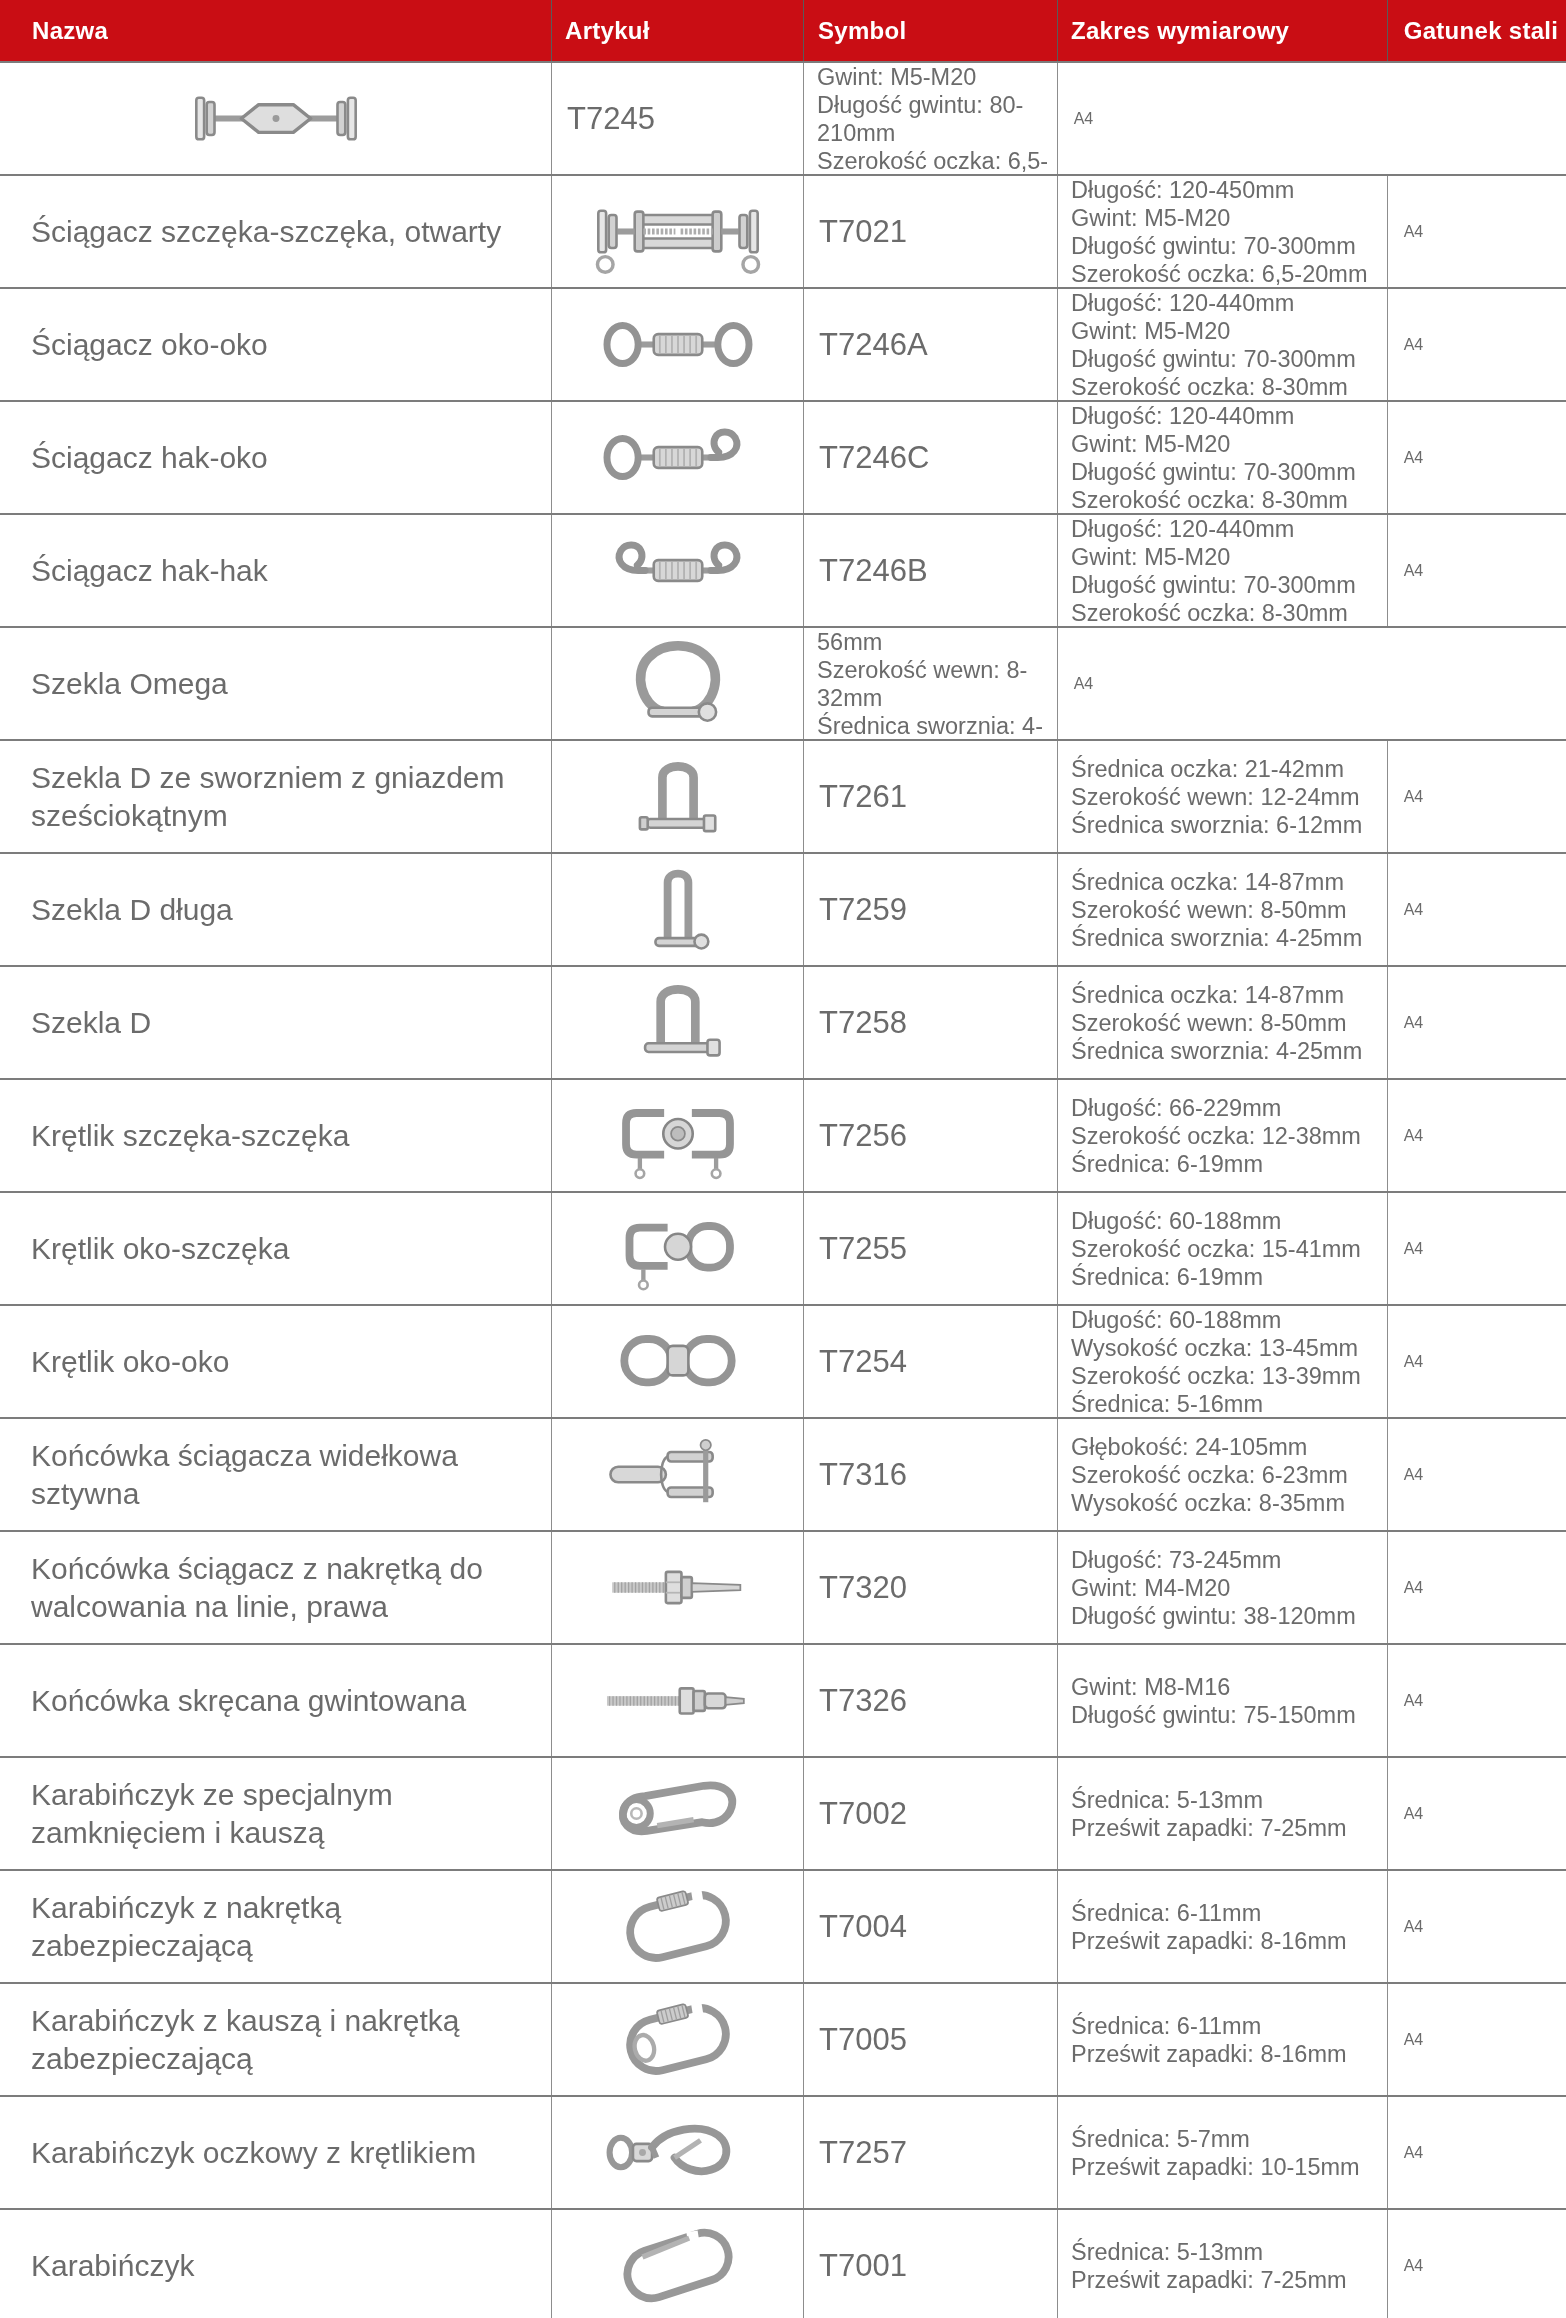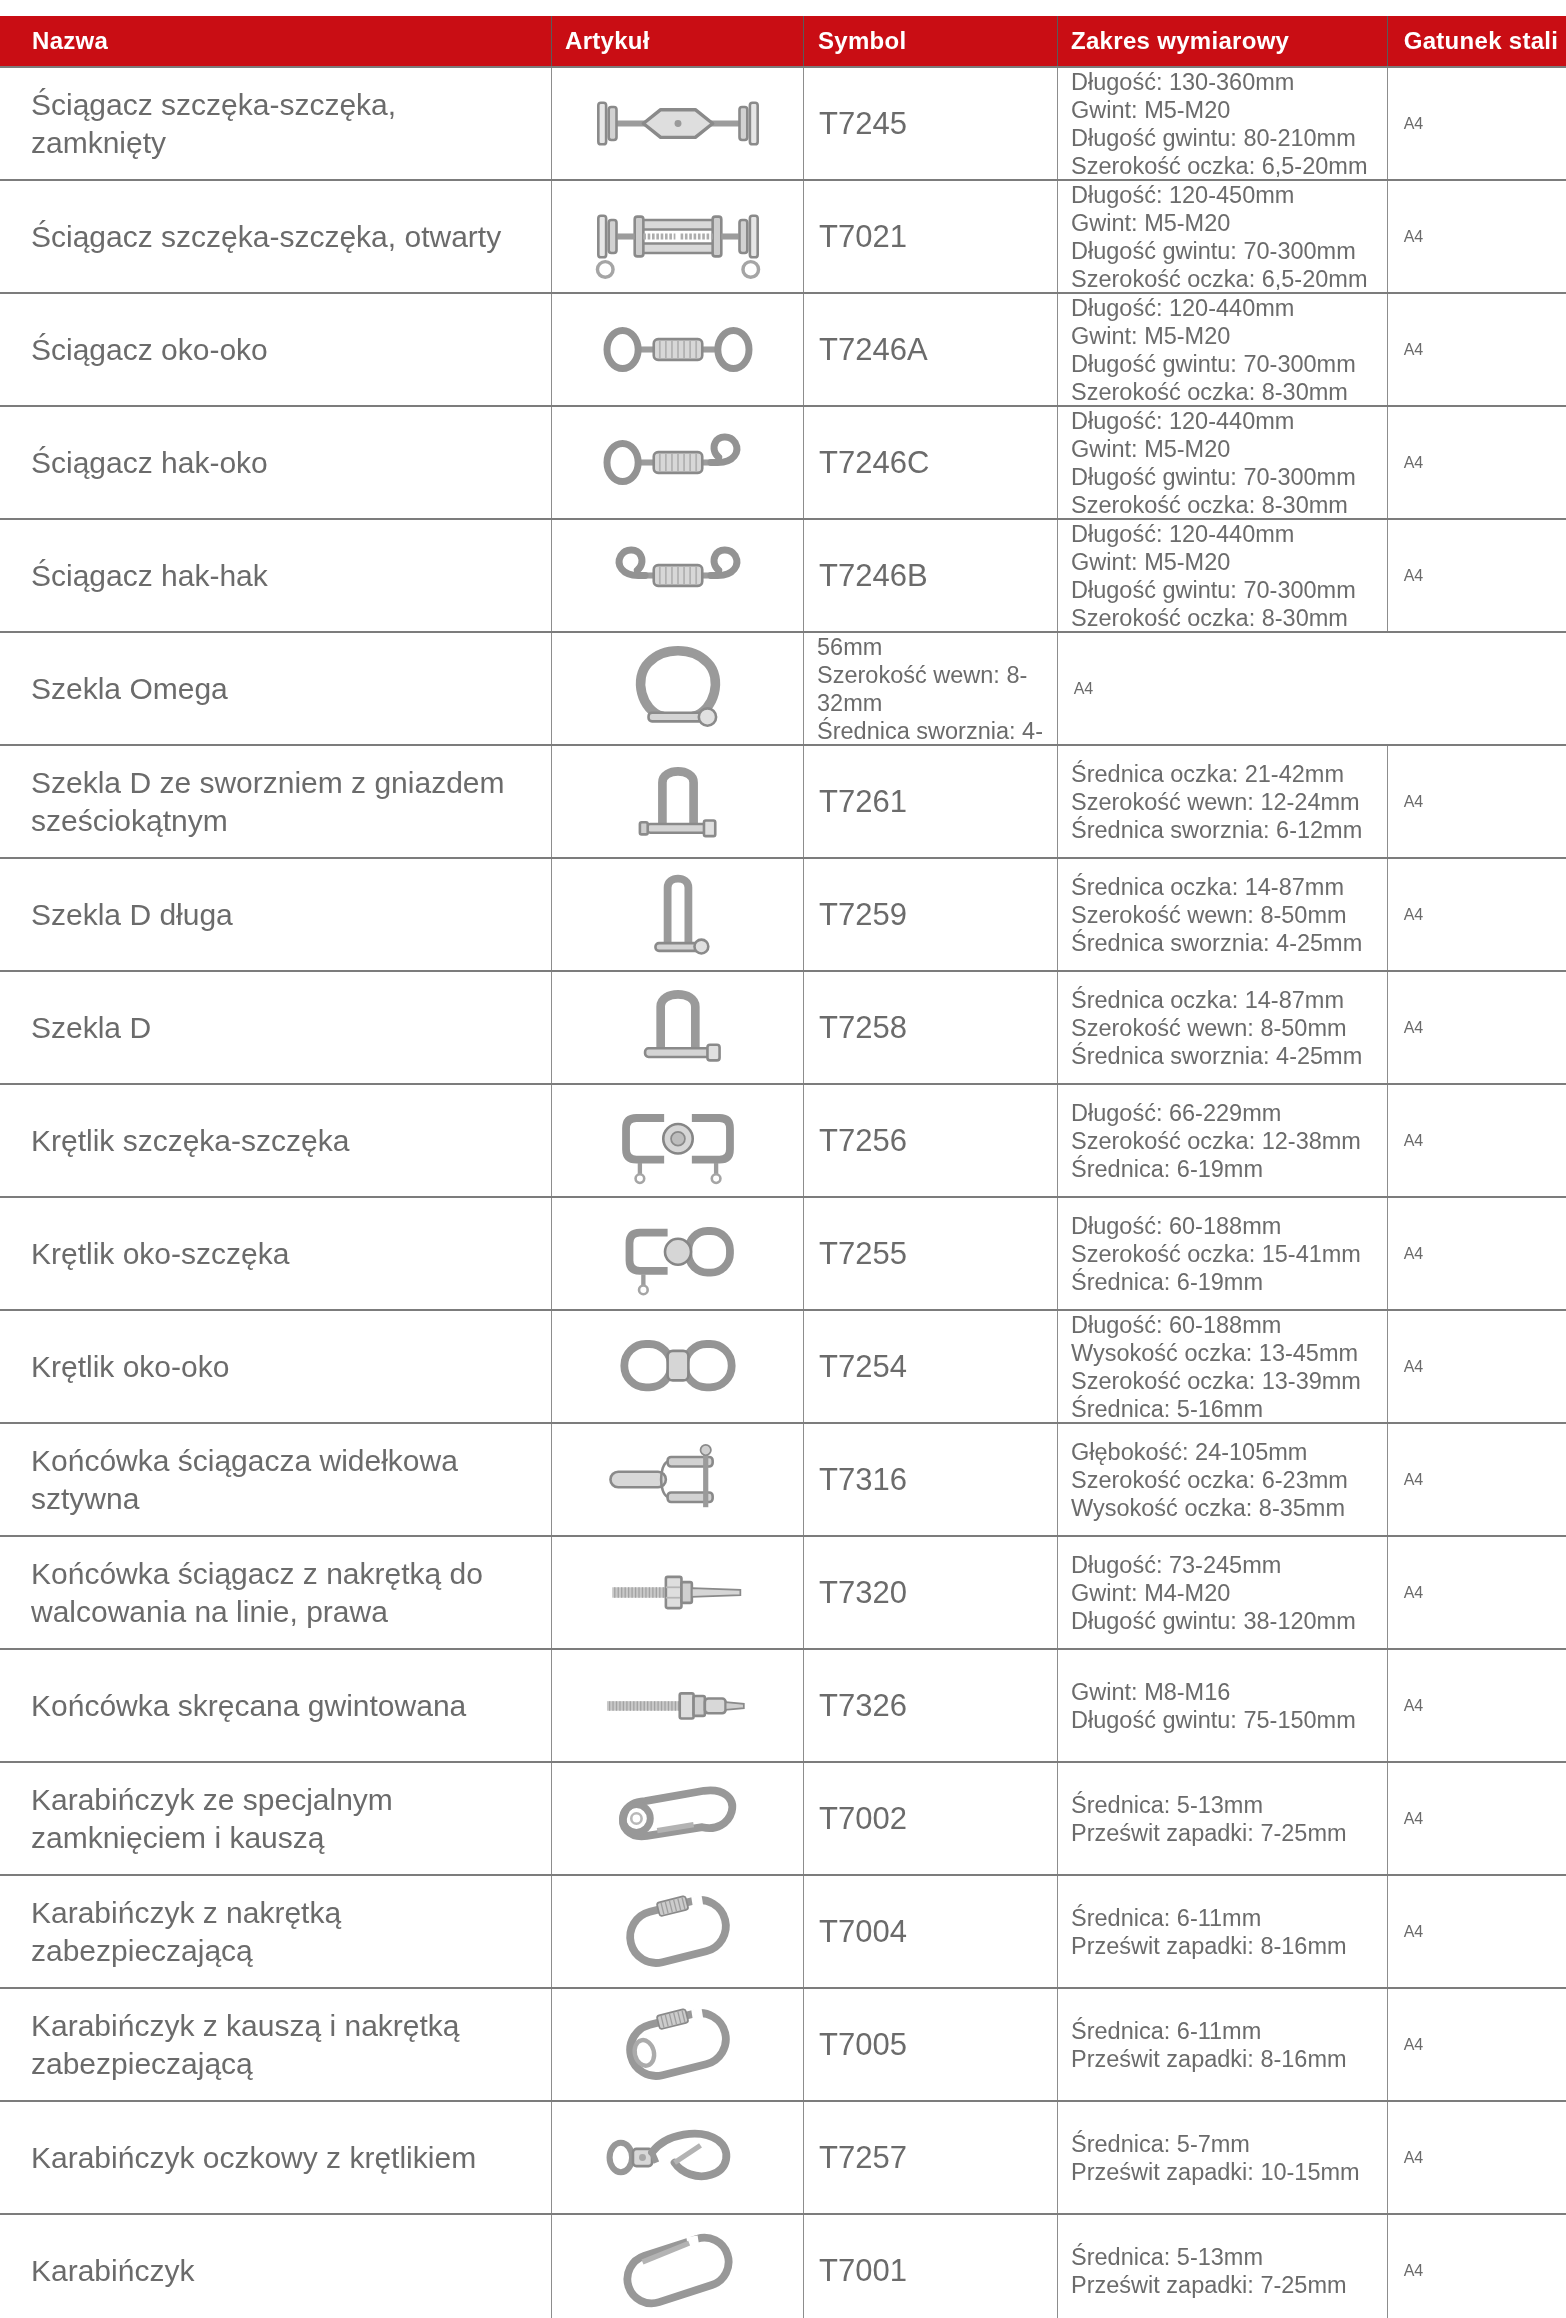--- a/index.html
+++ b/index.html
@@ -17,24 +17,23 @@
     width:1566px;
     font-family:"Liberation Sans","DejaVu Sans",sans-serif;
     color:var(--body-text);
   }
   .table{width:1566px;}
   .header-row,.body-row{
     display:grid;
     grid-template-columns:552px 252px 254px 330px 177px;
   }
   .header-row{
-    height:52px;
+    height:63px;
     background:var(--header-bg);
     border-bottom:2.6px solid var(--row-border);
-    margin-top:16px;
   }
   .hcell{
     display:flex;align-items:center;
     color:var(--header-text);
     font-weight:bold;
     font-size:24px;
     letter-spacing:0.3px;
   }
   .hcell:not(:last-child){border-right:1.7px solid var(--header-divider);}
   .hcell:nth-child(1){padding-left:32px;}
@@ -71,23 +70,20 @@
 <div class="table">
   <div class="header-row">
     <div class="hcell">Nazwa</div>
     <div class="hcell">Artykuł</div>
     <div class="hcell">Symbol</div>
     <div class="hcell">Zakres wymiarowy</div>
     <div class="hcell">Gatunek stali</div>
   </div>
   <div id="table-body">
   <div class="body-row">
-    <div class="cell c-name">
-      <span>Ściągacz szczęka-szczęka, zamknięty</span>
-    </div>
     <div class="cell c-img">
       <span>
             <svg viewBox="0 0 200 112" xmlns="http://www.w3.org/2000/svg">
               <line x1="28" y1="56" x2="68" y2="56" stroke="#9c9c9c" stroke-width="7"></line>
               <line x1="132" y1="56" x2="172" y2="56" stroke="#9c9c9c" stroke-width="7"></line>
               <path d="M60 56 L80 40 H120 L140 56 L120 72 H80 Z" fill="#dedede" stroke="#8a8a8a" stroke-width="4" stroke-linejoin="round"></path>
               <circle cx="100" cy="56" r="4" fill="#9a9a9a"></circle>
               <rect x="20" y="37" width="9" height="38" rx="3" fill="#d2d2d2" stroke="#8a8a8a" stroke-width="3"></rect>
               <rect x="8" y="32" width="9" height="48" rx="3" fill="#e6e6e6" stroke="#8a8a8a" stroke-width="3"></rect>
               <rect x="171" y="37" width="9" height="38" rx="3" fill="#d2d2d2" stroke="#8a8a8a" stroke-width="3"></rect>

